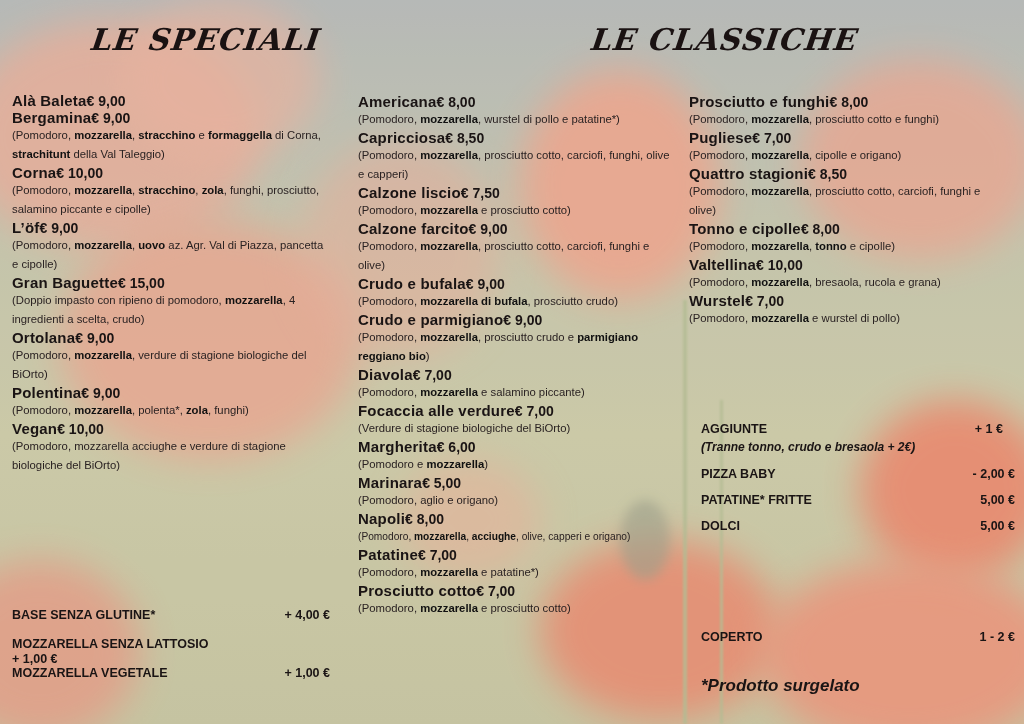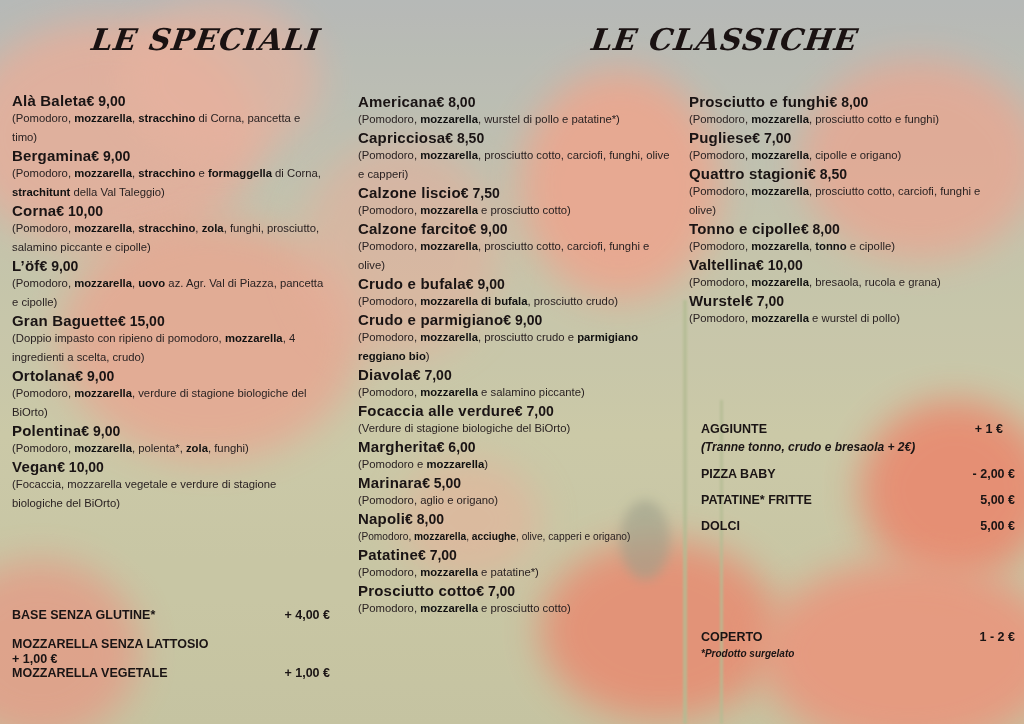--- a/index.html
+++ b/index.html
@@ -66,21 +66,20 @@
 
   <h1 class="title" style="left:92px;top:22px">LE SPECIALI</h1>
   <h1 class="title" style="left:592px;top:22px">LE CLASSICHE</h1>
 
   <div class="col" id="col-speciali" style="left:12px;top:92px;width:314px">
       <div class="item">
         <div class="row">
           <span class="name">Alà Baleta</span>
           <span class="price">€ 9,00</span>
         </div>
-        <div class="desc"><span>(Pomodoro, </span><b>mozzarella</b><span>, </span><b>stracchino</b><span> di Corna, pancetta e timo)</span></div>
       </div>
       <div class="item">
         <div class="row">
           <span class="name">Bergamina</span>
           <span class="price">€ 9,00</span>
         </div>
         <div class="desc"><span>(Pomodoro, </span><b>mozzarella</b><span>, </span><b>stracchino</b><span> e </span><b>formaggella</b><span> di Corna, </span><b>strachitunt</b><span> della Val Taleggio)</span></div>
       </div>
       <div class="item">
         <div class="row">
@@ -115,21 +114,21 @@
           <span class="name">Polentina</span>
           <span class="price">€ 9,00</span>
         </div>
         <div class="desc"><span>(Pomodoro, </span><b>mozzarella</b><span>, polenta*, </span><b>zola</b><span>, funghi)</span></div>
       </div>
       <div class="item">
         <div class="row">
           <span class="name">Vegan</span>
           <span class="price">€ 10,00</span>
         </div>
-        <div class="desc"><span>(Focaccia, mozzarella vegetale e verdure di stagione biologiche del BiOrto)</span></div>
+        <div class="desc"><span>(Pomodoro, mozzarella acciughe e verdure di stagione biologiche del BiOrto)</span></div>
       </div>
     </div>
 
   <div class="col" id="col-speciali-extras" style="left:12px;top:608px;width:318px">
       <div class="extra" style="height: 29px;">
         <span>BASE SENZA GLUTINE*</span>
         <span>+ 4,00 €</span>
       </div>
       <div class="extra" style="height: 29px; flex-direction: column;">
         <span>MOZZARELLA SENZA LATTOSIO</span>
@@ -299,15 +298,15 @@
     <div class="extra" style="height:26px">
       <span>DOLCI</span>
       <span>5,00 €</span>
     </div>
   </div>
   <div class="col" style="left:701px;top:630px;width:314px">
     <div class="extra">
       <span>COPERTO</span>
       <span>1 - 2 €</span>
     </div>
-    <div class="note" style="margin-top:4px;font-size:10px">*Prodotto surgelato</div>
+    <div class="note" style="margin-top:32px;font-size:17px">*Prodotto surgelato</div>
   </div>
 </div>
 
 </body></html>

